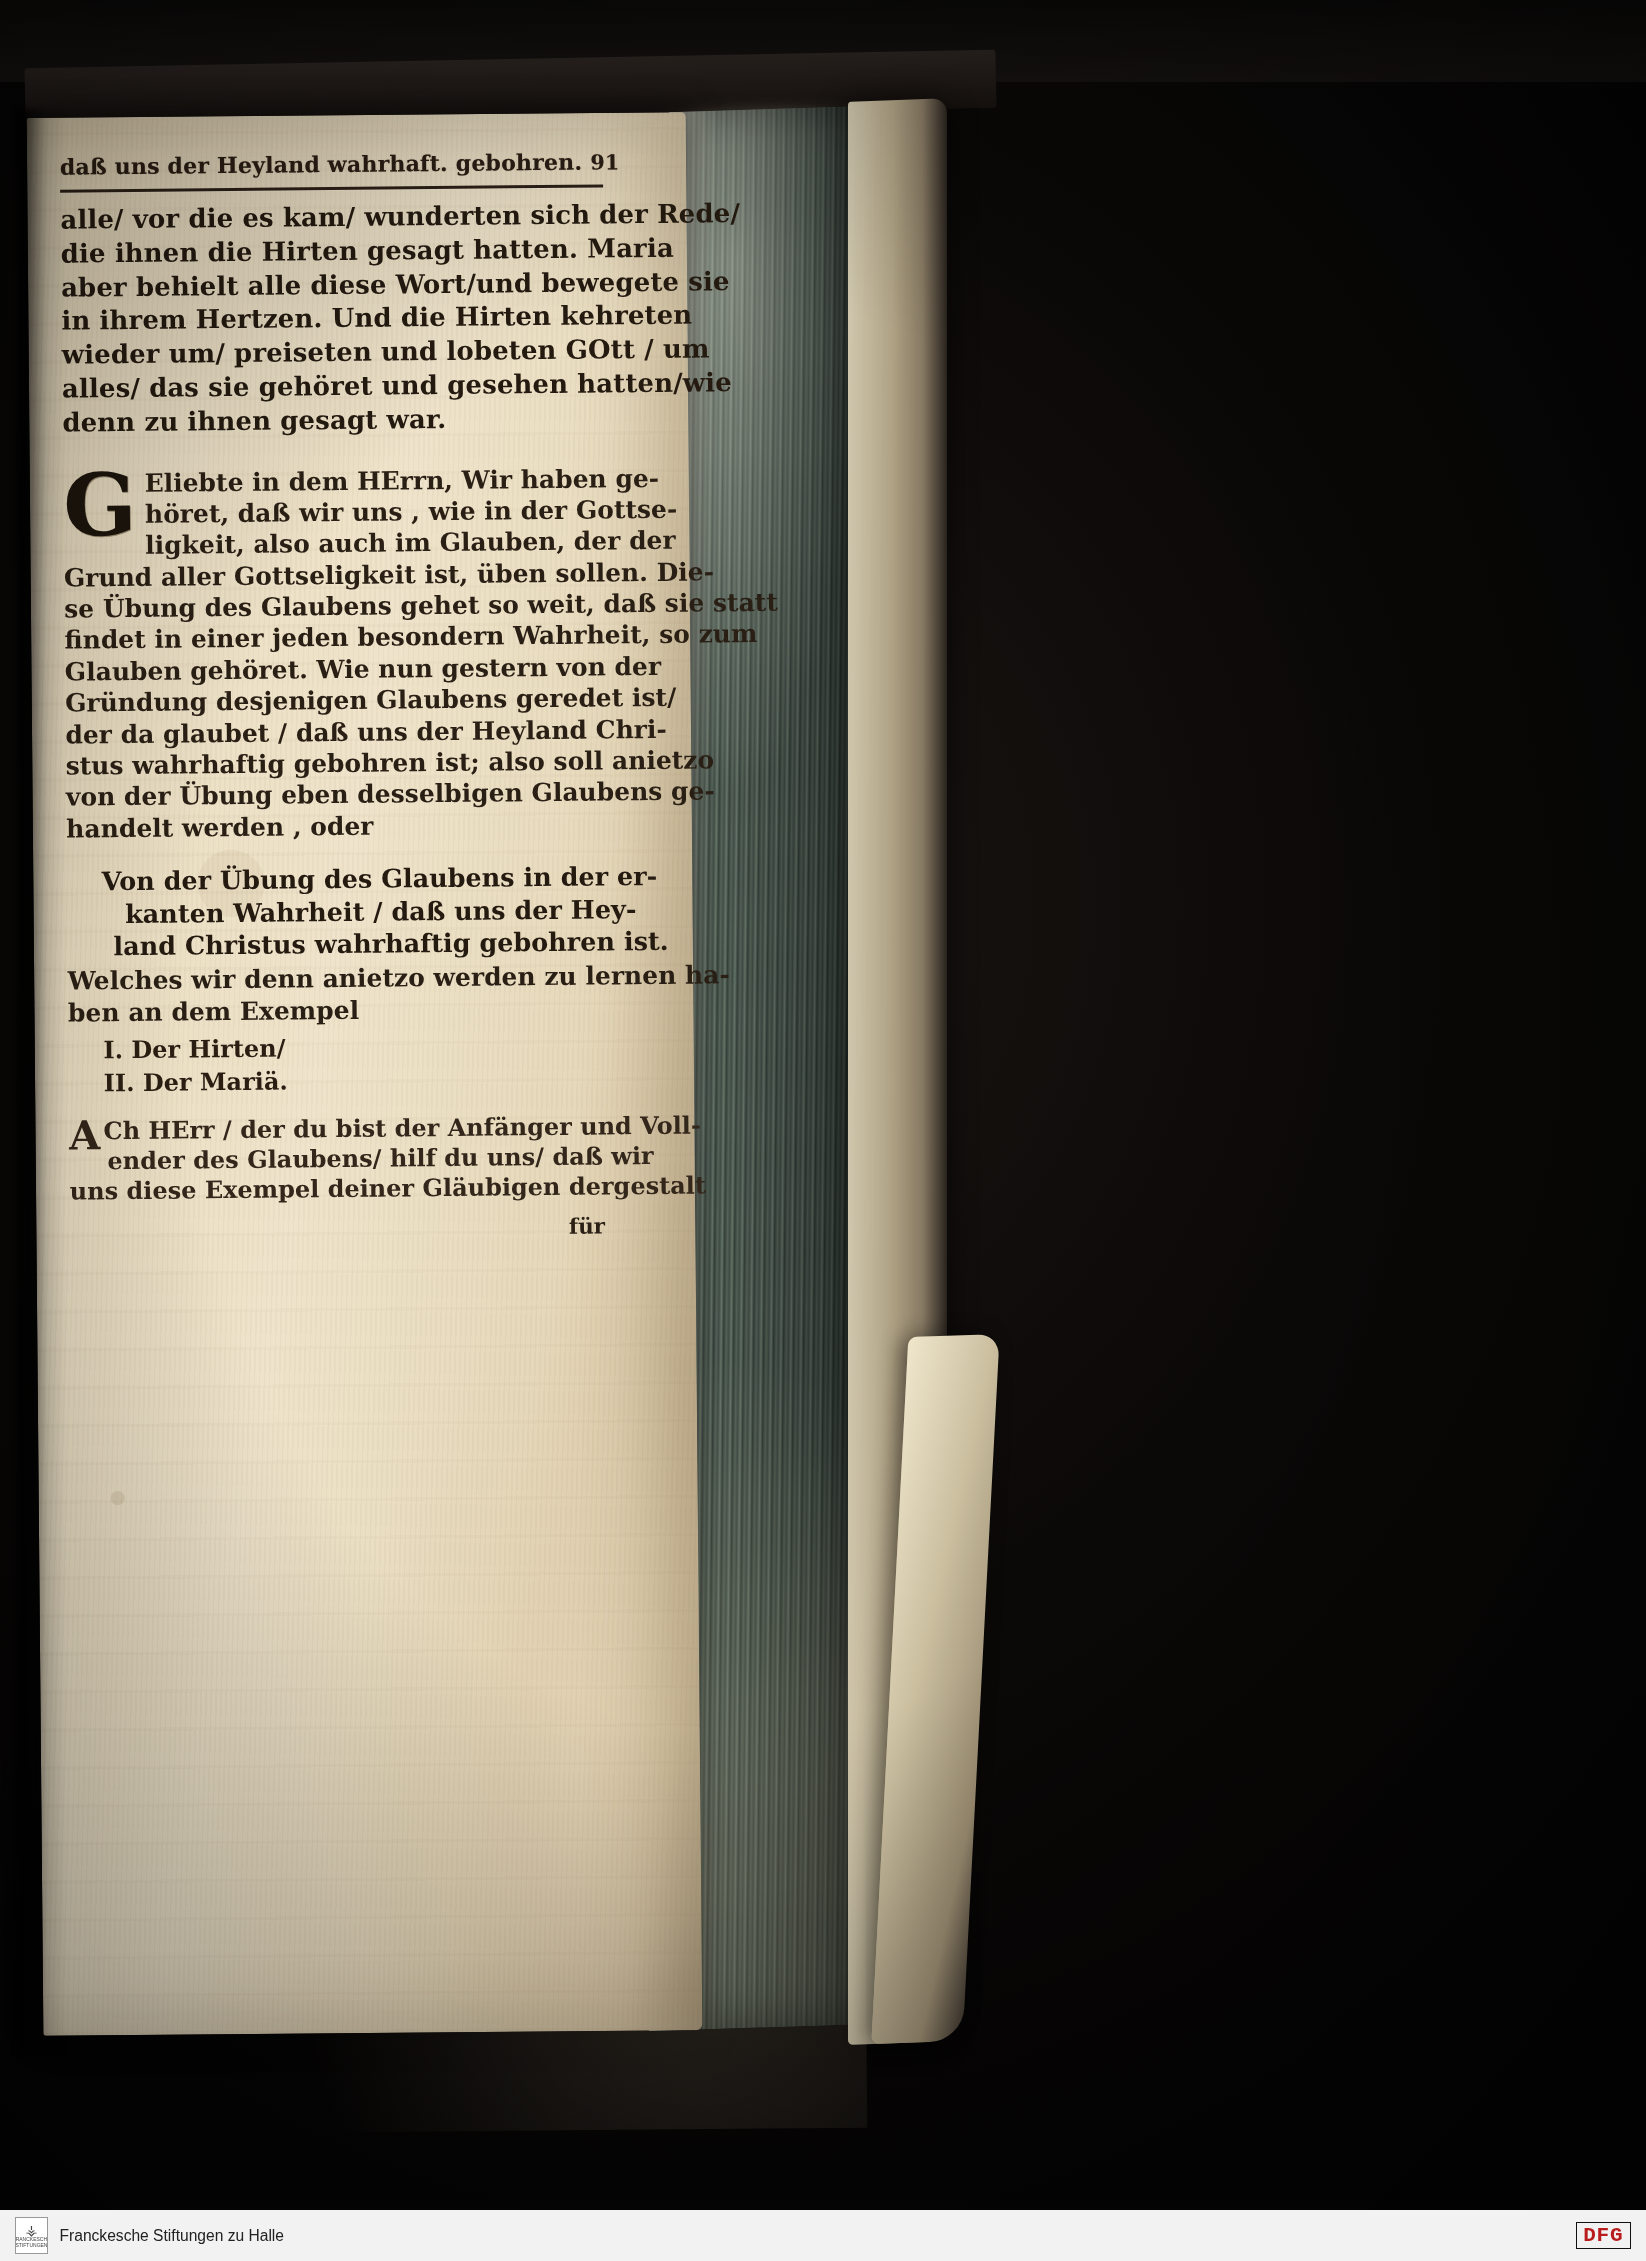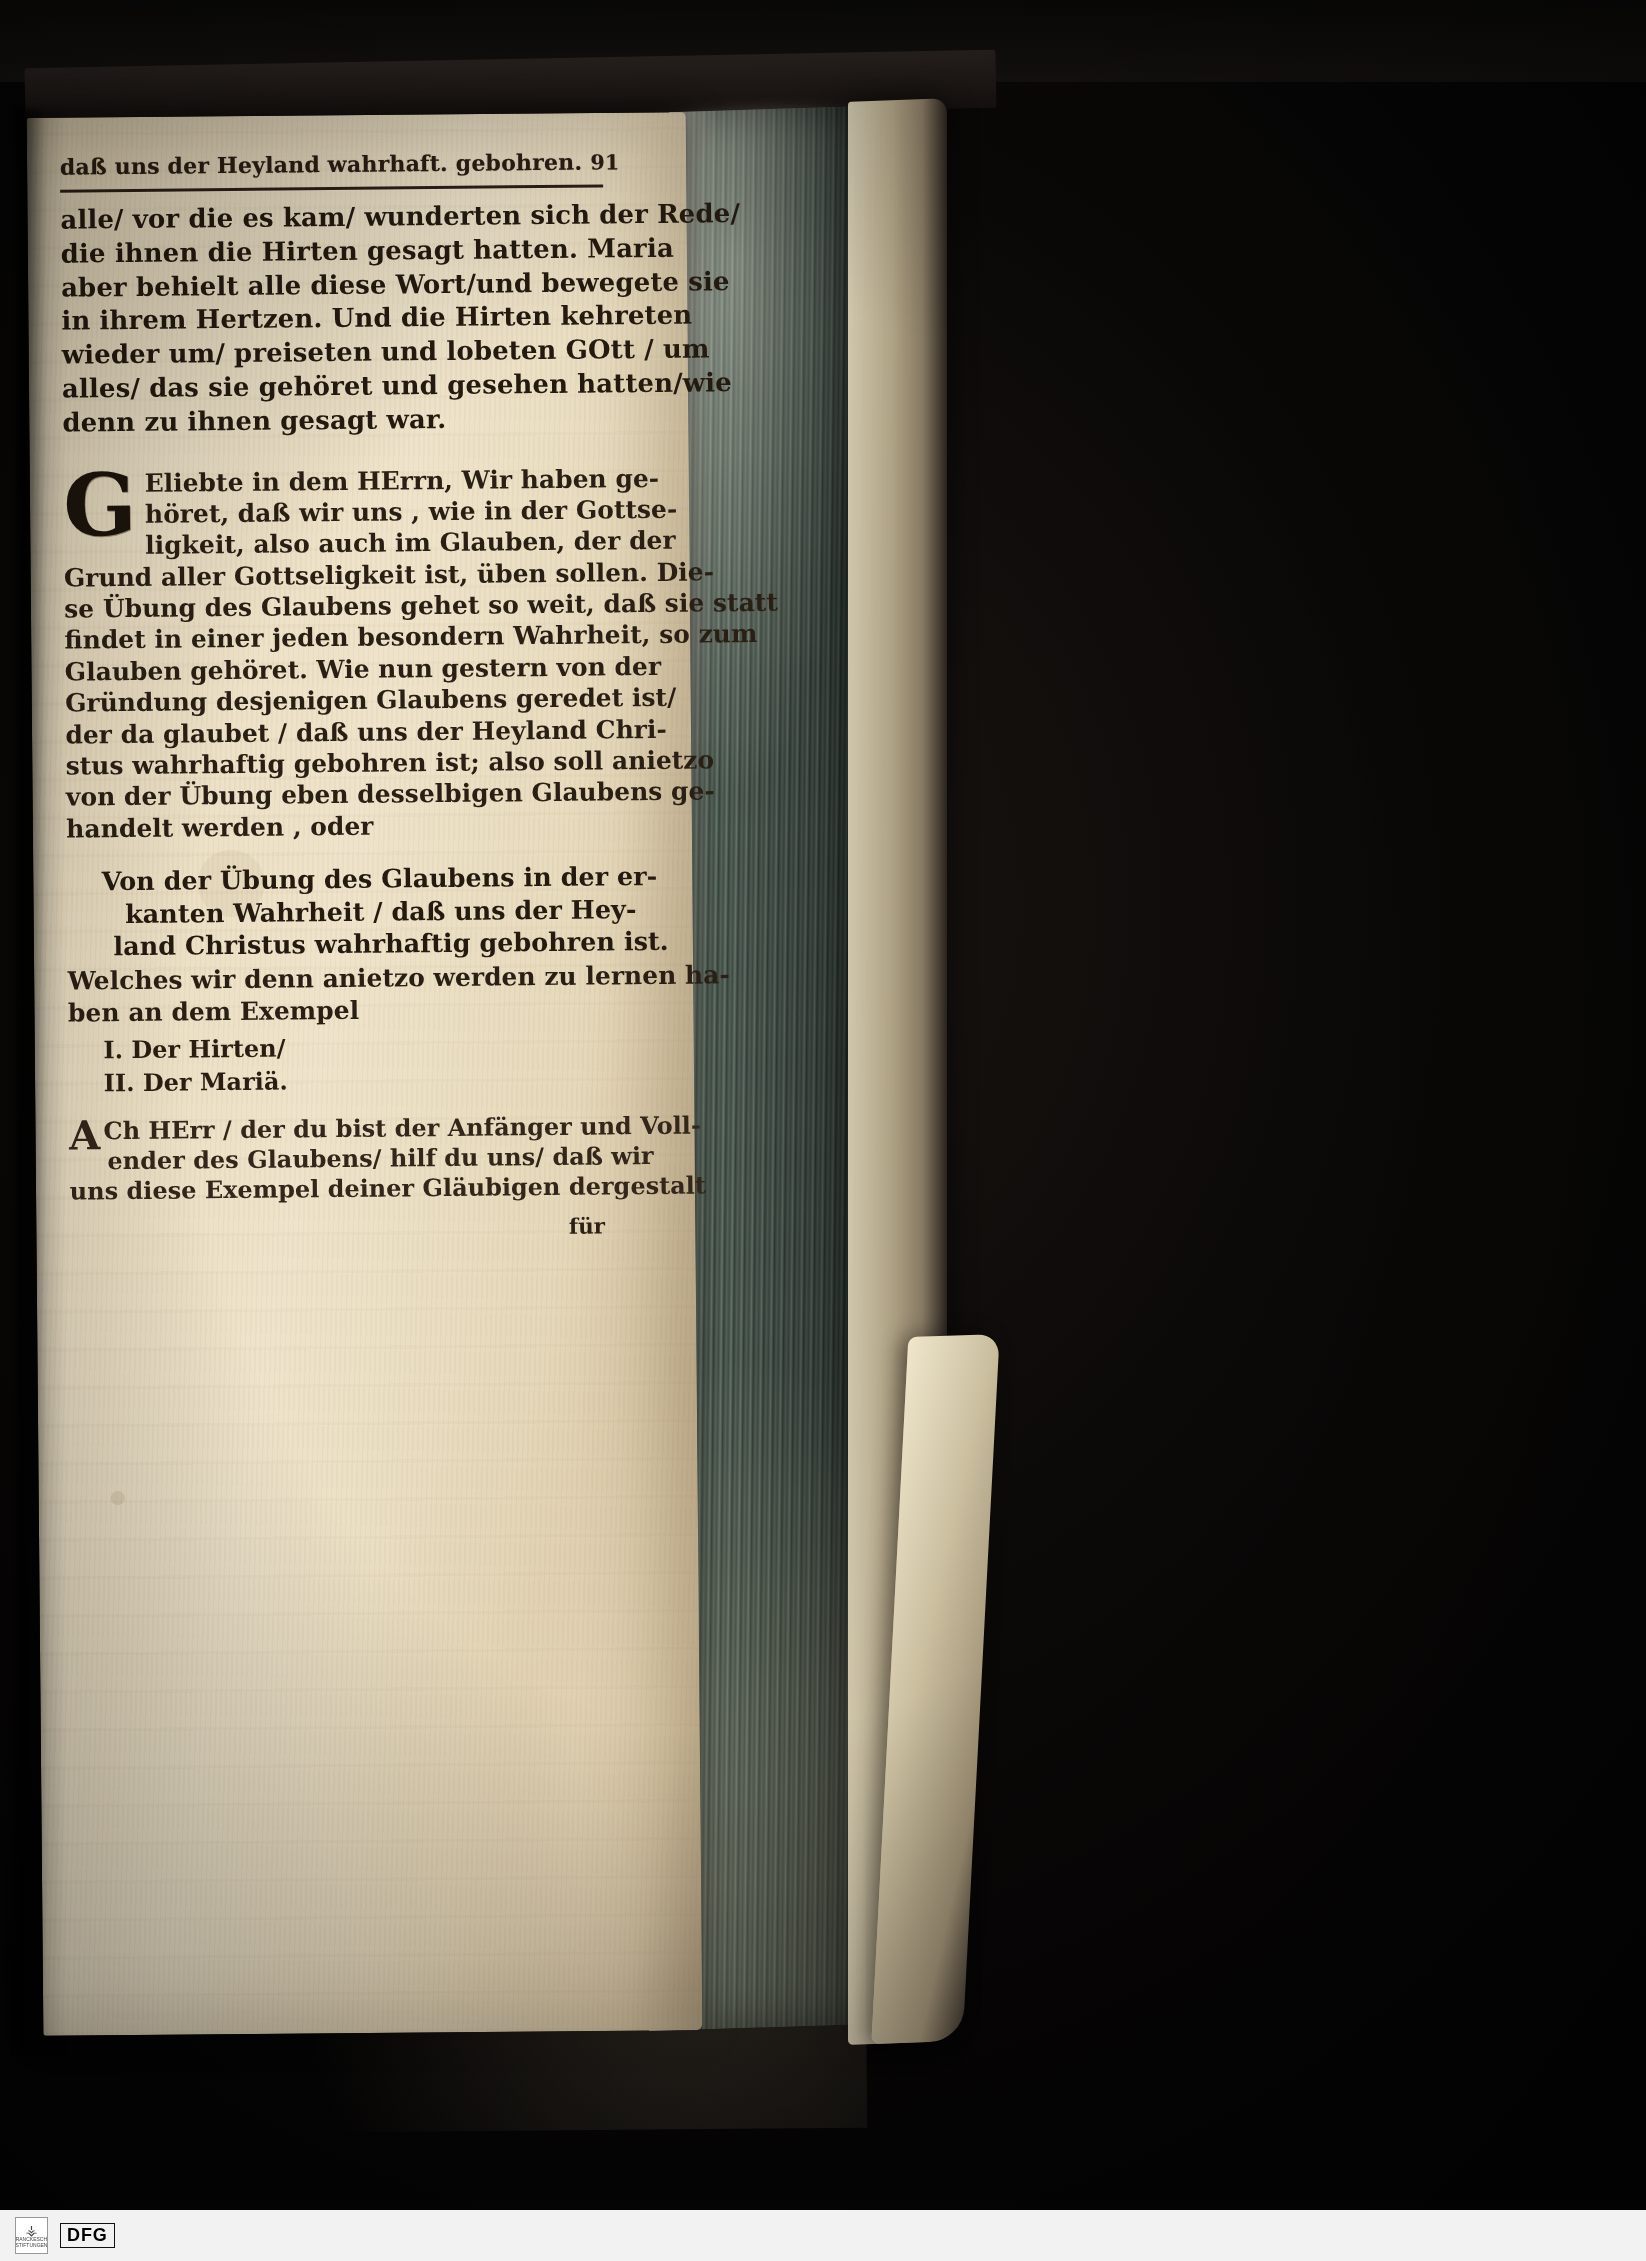--- a/index.html
+++ b/index.html
@@ -309,25 +309,25 @@
     margin-right: 11.5px;
     font-size: 5px;
     line-height: 1.1;
     color: #444;
     text-align: center;
     overflow: hidden;
   }
   .footer-logo .glyph { font-size: 14px; line-height: 14px; }
   .footer-label { flex: 1; }
   .dfg {
-    font-family: Liberation Sans, sans-serif;
-    font-weight: 700;
-    font-size: 18px;
+    font-family: Liberation Mono, monospace;
+    font-weight: 700;
+    font-size: 21px;
     letter-spacing: 0.8px;
-    color: #000000;
+    color: #b91c1c;
     border: 1.6px solid #111;
     padding: 0.8px 6.6px 1.6px 6.6px;
   }
 
   
   .vignette {
     position: absolute; inset: 0;
     pointer-events: none;
     background: radial-gradient(ellipse 75% 70% at 45% 45%, rgba(0,0,0,0) 45%, rgba(0,0,0,0.45) 100%);
   }
@@ -413,15 +413,16 @@
   </div>
 </div>
 
 <div class="vignette"></div>
 
 <div class="footer">
   <div class="footer-logo">
     <span class="glyph">⚶</span>
     <span>FRANCKESCHE STIFTUNGEN</span>
   </div>
+  <div class="footer-label">Franckesche Stiftungen zu Halle</div>
   <div class="dfg">DFG</div>
 </div>
 
 
 </body></html>

